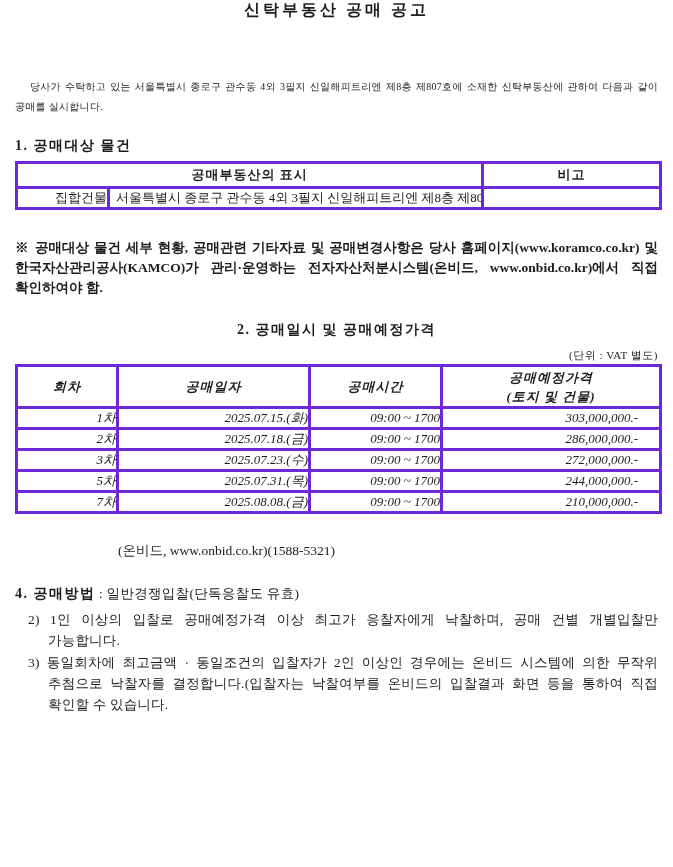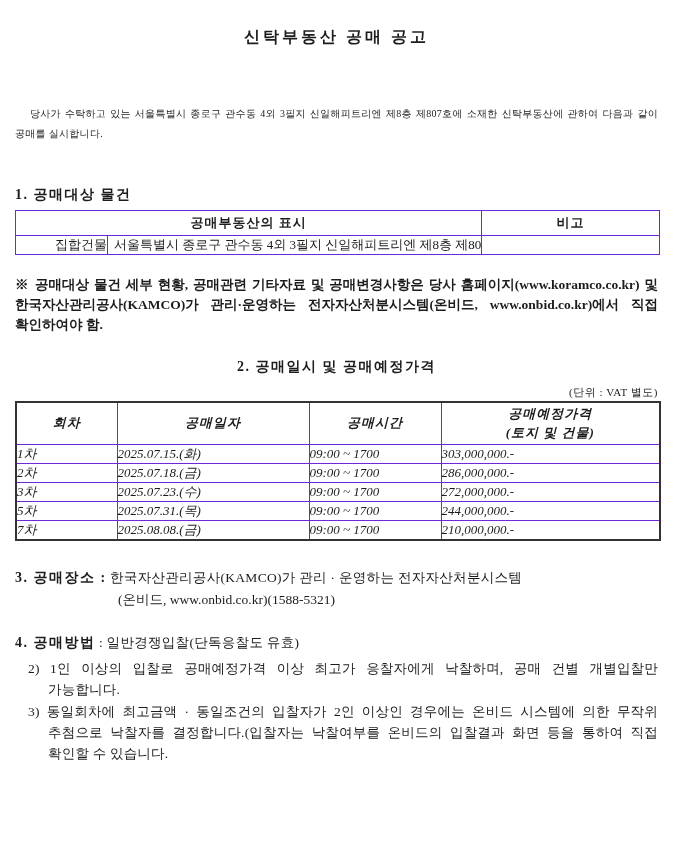--- a/index.html
+++ b/index.html
@@ -7,21 +7,20 @@
   body {
     width: 673px; height: 867px;
     font-family: "Liberation Serif", "DejaVu Serif", serif;
     color: #1c1c1c;
     overflow: hidden;
     position: relative;
   }
   .page { padding: 0 15px; width: 673px; height: 867px; position: relative; }
 
   .doc-title {
-    margin-top: 27px;
     text-align: center;
     font-size: 16px;
     font-weight: bold;
     letter-spacing: 3px;
   }
 
   .intro {
     margin-top: 56px;
     font-size: 10px;
     line-height: 20px;
@@ -29,53 +28,53 @@
     text-indent: 15px;
     word-break: keep-all;
     letter-spacing: 0.3px;
   }
 
   .sec-heading {
     font-size: 14px;
     font-weight: bold;
     letter-spacing: 1.5px;
   }
-  .sec1-heading { margin-top: 42px; }
+  .sec1-heading { margin-top: 20px; }
 
   table { border-collapse: collapse; table-layout: fixed; width: 644px; font-size: 13px; }
-  th, td { border: 1px solid #6d28d9; }
+  th, td { border: 3px solid #6d28d9; }
 
   .table1 { margin-top: 6px; }
   .table1 th { font-weight: bold; height: 25px; text-align: center; letter-spacing: 1px; }
   .table1 td { height: 19px; }
   .t1-col1 { width: 92px; }
   .t1-col2 { width: 374px; }
   .t1-col3 { width: 178px; }
   .t1-type { text-align: right; }
   .t1-desc { text-align: left; padding: 0 6px; white-space: nowrap; overflow: hidden; }
 
   .notice {
-    margin-top: 20px;
+    margin-top: 28px;
     font-size: 13.5px;
     line-height: 20px;
     font-weight: bold;
     text-align: justify;
     word-break: keep-all;
   }
 
   .sec2-heading { margin-top: 23px; text-align: center; }
   .unit-note {
     margin-top: 9px;
     font-size: 11px;
     text-align: right;
     letter-spacing: 0.5px;
   }
   .table2 { margin-top: 1px; border: 2px solid #333; font-style: italic; }
   .table2 th { font-weight: bold; text-align: center; height: 42px; letter-spacing: 1px; }
-  .table2 td { height: 17px; text-align: left; margin-top: 12px; }
+  .table2 td { height: 17px; text-align: right; margin-top: 12px; }
   .t2-col1 { width: 101px; }
   .t2-col2 { width: 192px; }
   .t2-col3 { width: 132px; }
   .t2-col4 { width: 219px; }
   .t2-price { text-align: right; padding-right: 21px; }
   .th-stack div { line-height: 19px; }
 
   .sec3 { margin-top: 26px; font-size: 13.5px; line-height: 22px; }
   .sec3-line2 { padding-left: 103px; }
   .inline-label { font-weight: bold; letter-spacing: 1.5px; font-size: 14px; }
@@ -174,24 +173,20 @@
     <tr>
       <td>7차</td>
       <td>2025.08.08.(금)</td>
       <td>09:00 ~ 1700</td>
       <td class="t2-price">210,000,000.-</td>
     </tr>
   </tbody>
     </table>
 
   <div class="sec3">
-    <div>
-      <span class="inline-label">3. 공매장소 :</span>
-      <span class="inline-rest">한국자산관리공사(KAMCO)가 관리 · 운영하는 전자자산처분시스템</span>
-    </div>
     <div class="sec3-line2">(온비드, www.onbid.co.kr)(1588-5321)</div>
   </div>
 
   <div class="sec4">
     <div>
       <span class="inline-label">4. 공매방법</span>
       <span class="inline-rest">: 일반경쟁입찰(단독응찰도 유효)</span>
     </div>
     <div class="method-items">
       <p class="method-item">2) 1인 이상의 입찰로 공매예정가격 이상 최고가 응찰자에게 낙찰하며, 공매 건별 개별입찰만 가능합니다.</p>

